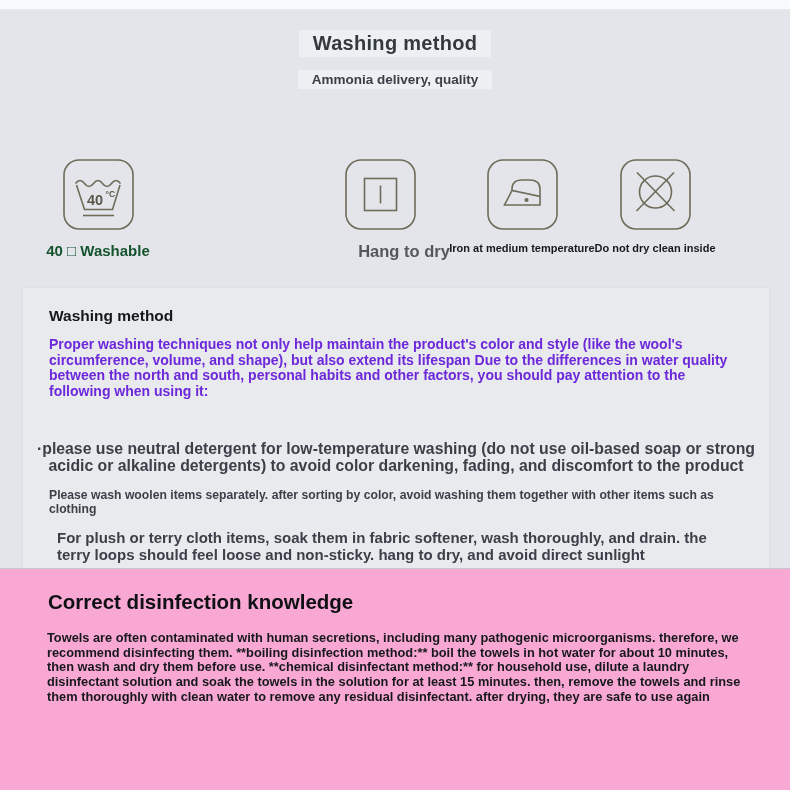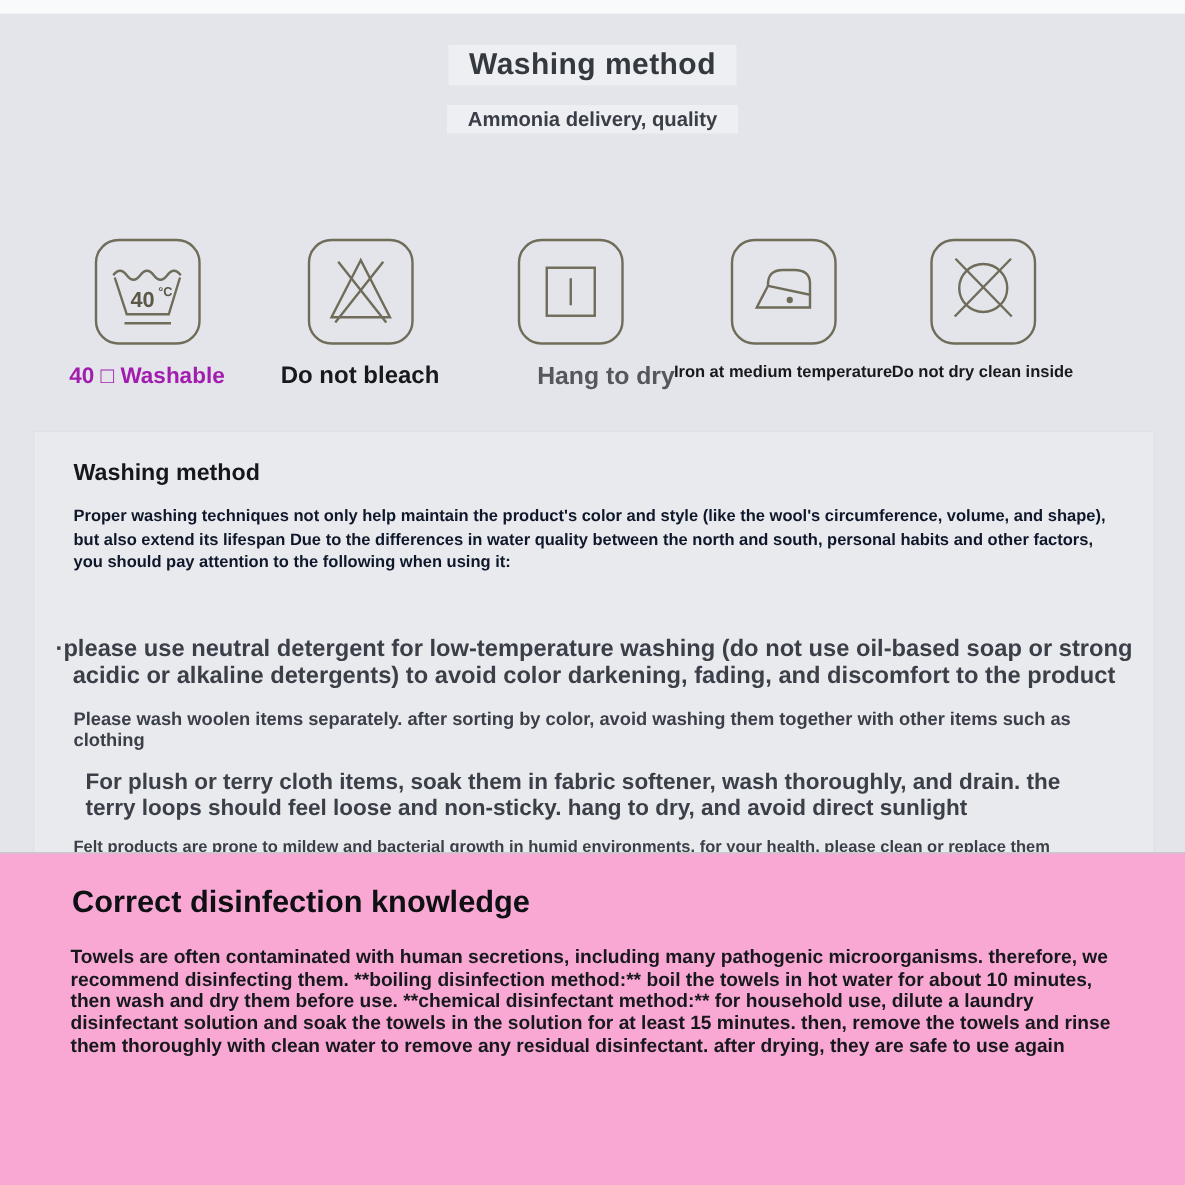--- a/index.html
+++ b/index.html
@@ -21,35 +21,35 @@
   }
   .page-subtitle {
     position:absolute; top:70px; left:0; width:790px; text-align:center;
     font-size:13.5px; font-weight:700; color:#3a3e46;
   }
   .care-item { position:absolute; top:158px; width:190px; text-align:center; }
   .care-item svg { display:block; margin:0 auto; }
   .ci-1 { left:3px; }   .ci-2 { left:145px; }
   .ci-3 { left:285px; } .ci-4 { left:427px; } .ci-5 { left:560px; }
   .care-label { margin-top:11px; font-weight:700; color:#17191d; }
-  .cl-1 { font-size:15px; color:#a21caf; }
+  .cl-1 { font-size:15px; color:#14532d; }
   .cl-2 { font-size:16px; }
   .cl-3 { font-size:16.5px; color:#54575d;padding-left:48px; }
   .cl-4 { font-size:11px; }
   .cl-5 { font-size:11px; }
   .wash-box {
     position:absolute; top:287px; left:22px; width:748px; height:285px;
     background:#e8eaee; border:1px solid #dfe1e6; box-sizing:border-box;
   }
   .wash-box h2 {
     margin:19px 26px 0; font-size:15.5px; font-weight:700; color:#15171b;
   }
   .wash-intro {
-    margin:12px 26px 0; font-size:11px; line-height:15.7px;
-    font-weight:600; color:#0f172a;
+    margin:12px 26px 0; font-size:14px; line-height:15.7px;
+    font-weight:600; color:#6d28d9;
   }
   .wash-highlight {
     margin:40px 6px 0; font-size:15.8px; line-height:17.5px;
     font-weight:700; text-align:center; color:#3b3f48;
   }
   .note { color:#3b3f48; }
   .note-xs  { margin:16px 26px 0; font-size:7.4px;  font-weight:600; }
   .note-md  { margin:13px 26px 0; font-size:12.2px; font-weight:700; }
   .note-sm  { margin:13px 34px 0; font-size:15px; font-weight:600; }
   .note-sm2 { margin:12px 26px 0; font-size:11px;   font-weight:600; }
@@ -87,29 +87,20 @@
       <rect class="icon-stroke" x="2" y="2" width="69" height="69" rx="15"></rect>
       <path class="icon-stroke" d="M13.5 25.5 q4.5 -6 9 0 t9 0 t9 0 t9 0 t9 0"></path>
       <path class="icon-stroke" d="M14.5 27 L22.5 51.5 L50.5 51.5 L58 27"></path>
       <path class="icon-stroke" d="M21 57.5 H52"></path>
       <text class="icon-text" x="25" y="46.5" font-size="14.5">40</text>
       <text class="icon-text" x="43.5" y="39" font-size="8.5">°C</text>
     </svg>
     <div class="care-label cl-1">40 □ Washable</div>
   </div>
 
-  <div class="care-item ci-2">
-    <svg width="73" height="73" viewBox="0 0 73 73">
-      <rect class="icon-stroke" x="2" y="2" width="69" height="69" rx="15"></rect>
-      <path class="icon-stroke" d="M36.5 15.5 L17 53.5 L56 53.5 Z"></path>
-      <path class="icon-stroke" d="M21.5 16.5 L53.5 57"></path>
-      <path class="icon-stroke" d="M51.5 16.5 L19.5 57"></path>
-    </svg>
-    <div class="care-label cl-2">Do not bleach</div>
-  </div>
 
   <div class="care-item ci-3">
     <svg width="73" height="73" viewBox="0 0 73 73">
       <rect class="icon-stroke" x="2" y="2" width="69" height="69" rx="15"></rect>
       <rect class="icon-stroke" x="20.5" y="20.5" width="32" height="32"></rect>
       <path class="icon-stroke" d="M36.5 27.5 V45.5"></path>
     </svg>
     <div class="care-label cl-3">Hang to dry</div>
   </div>
 

